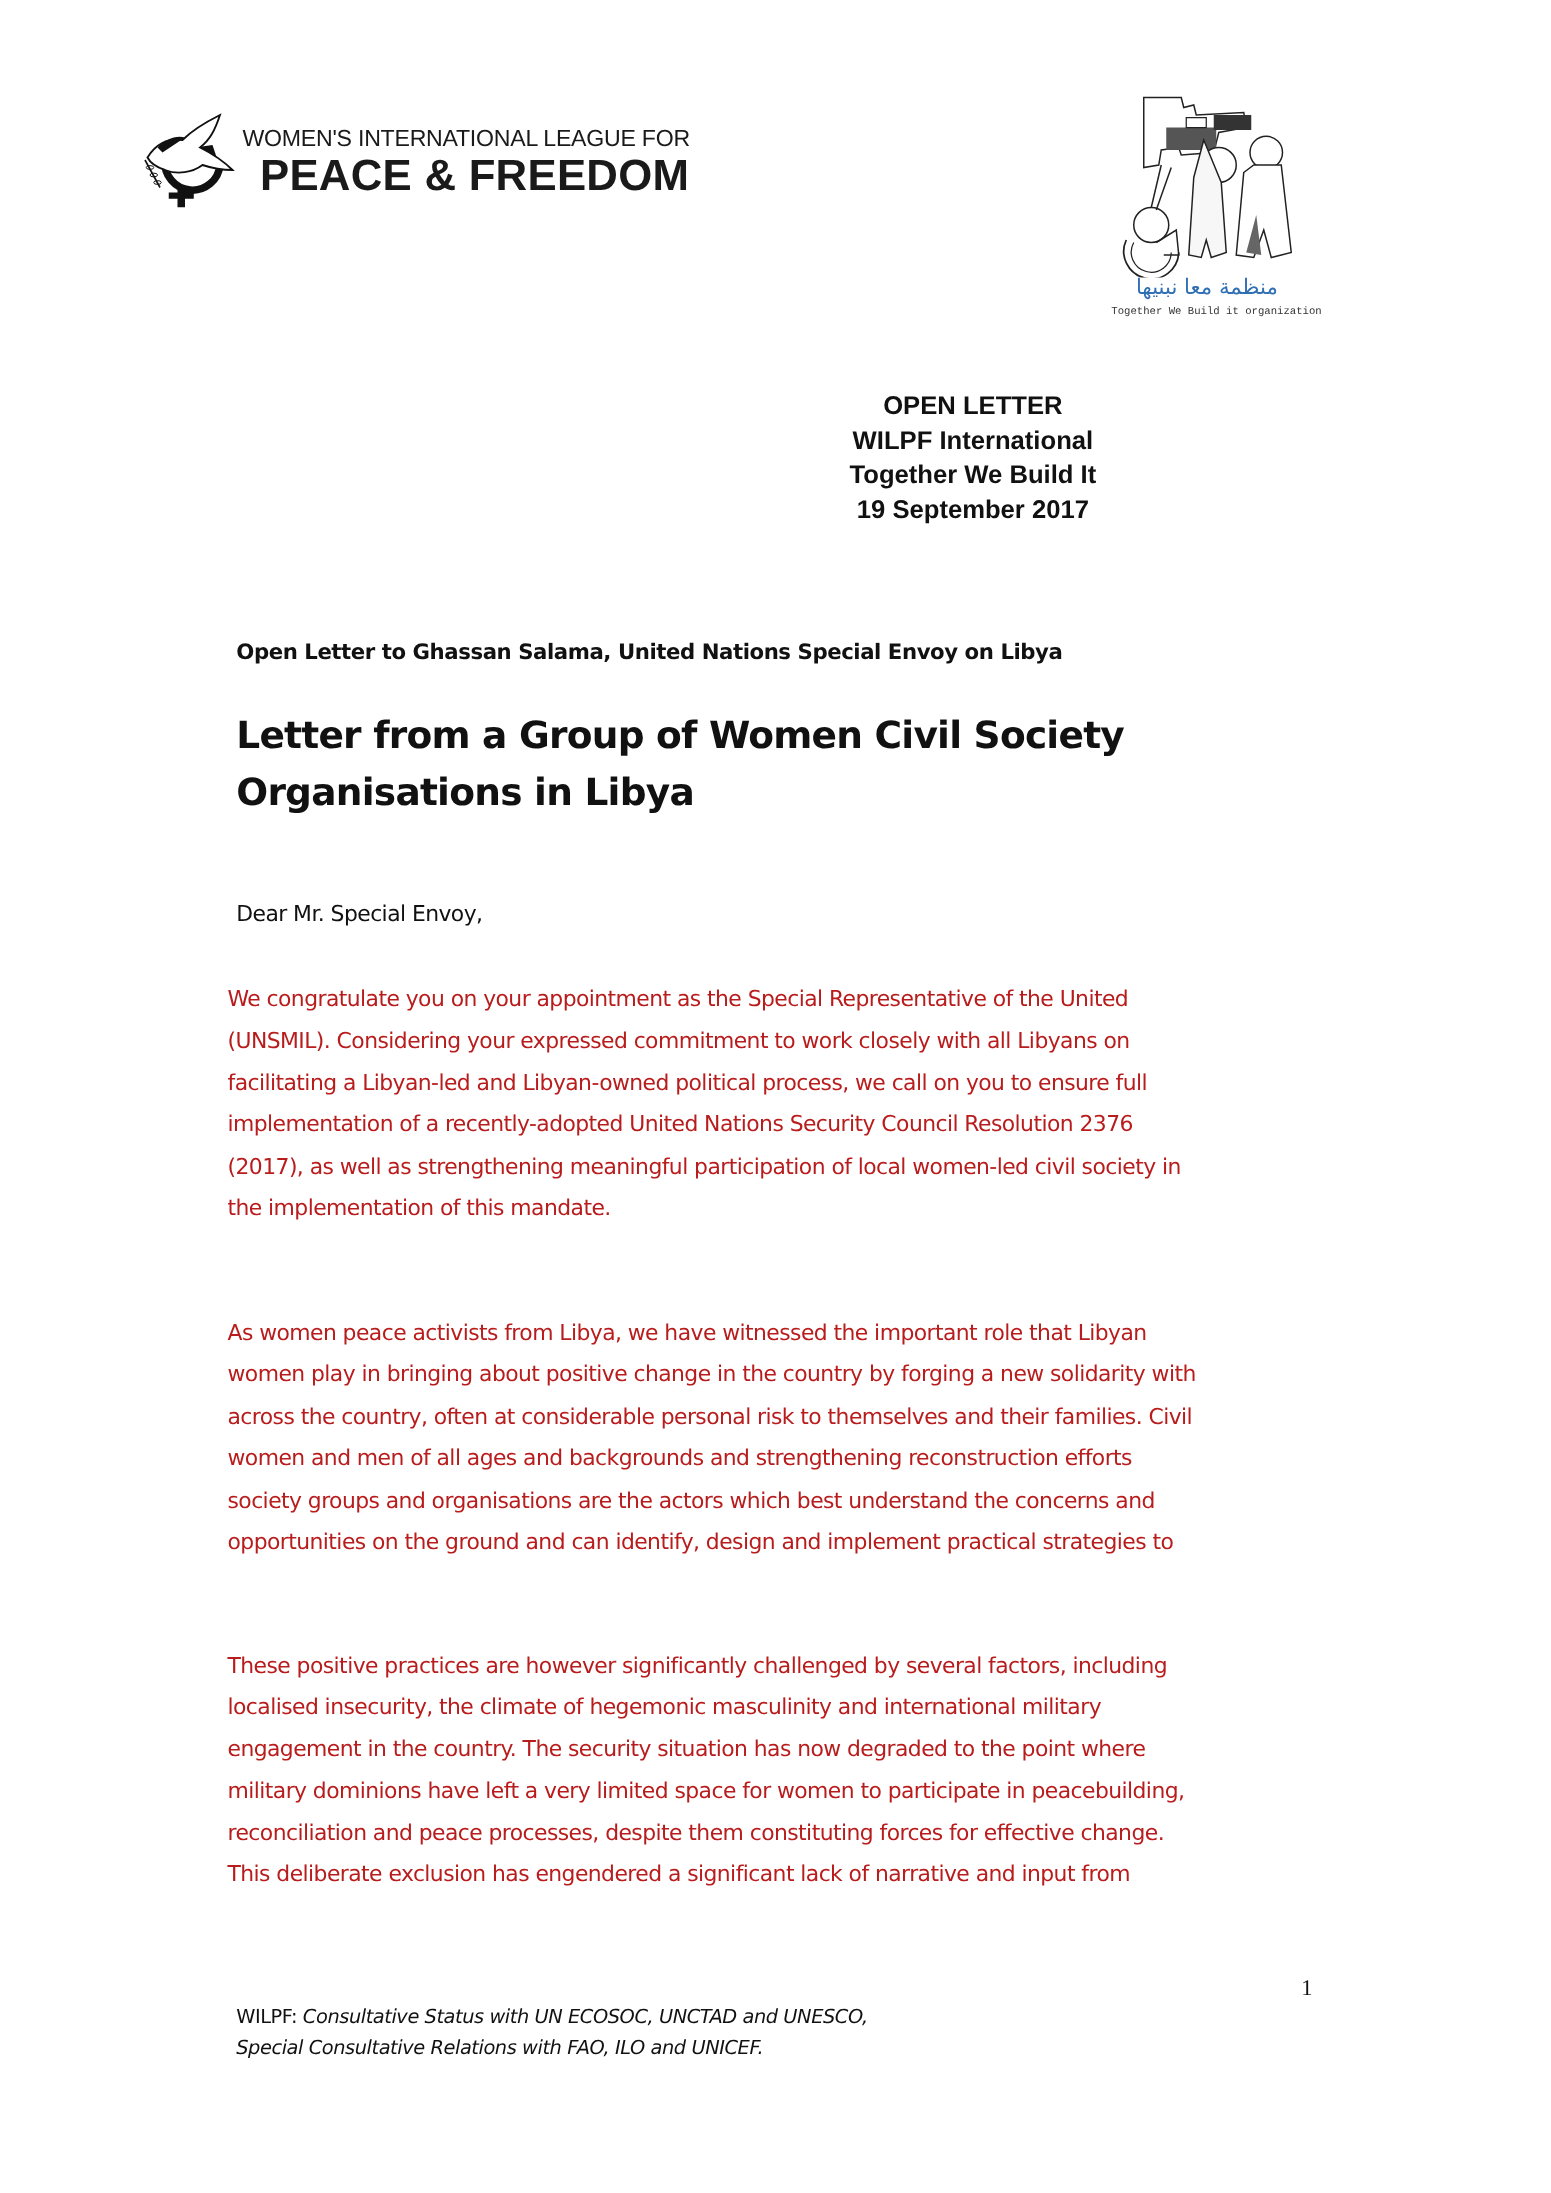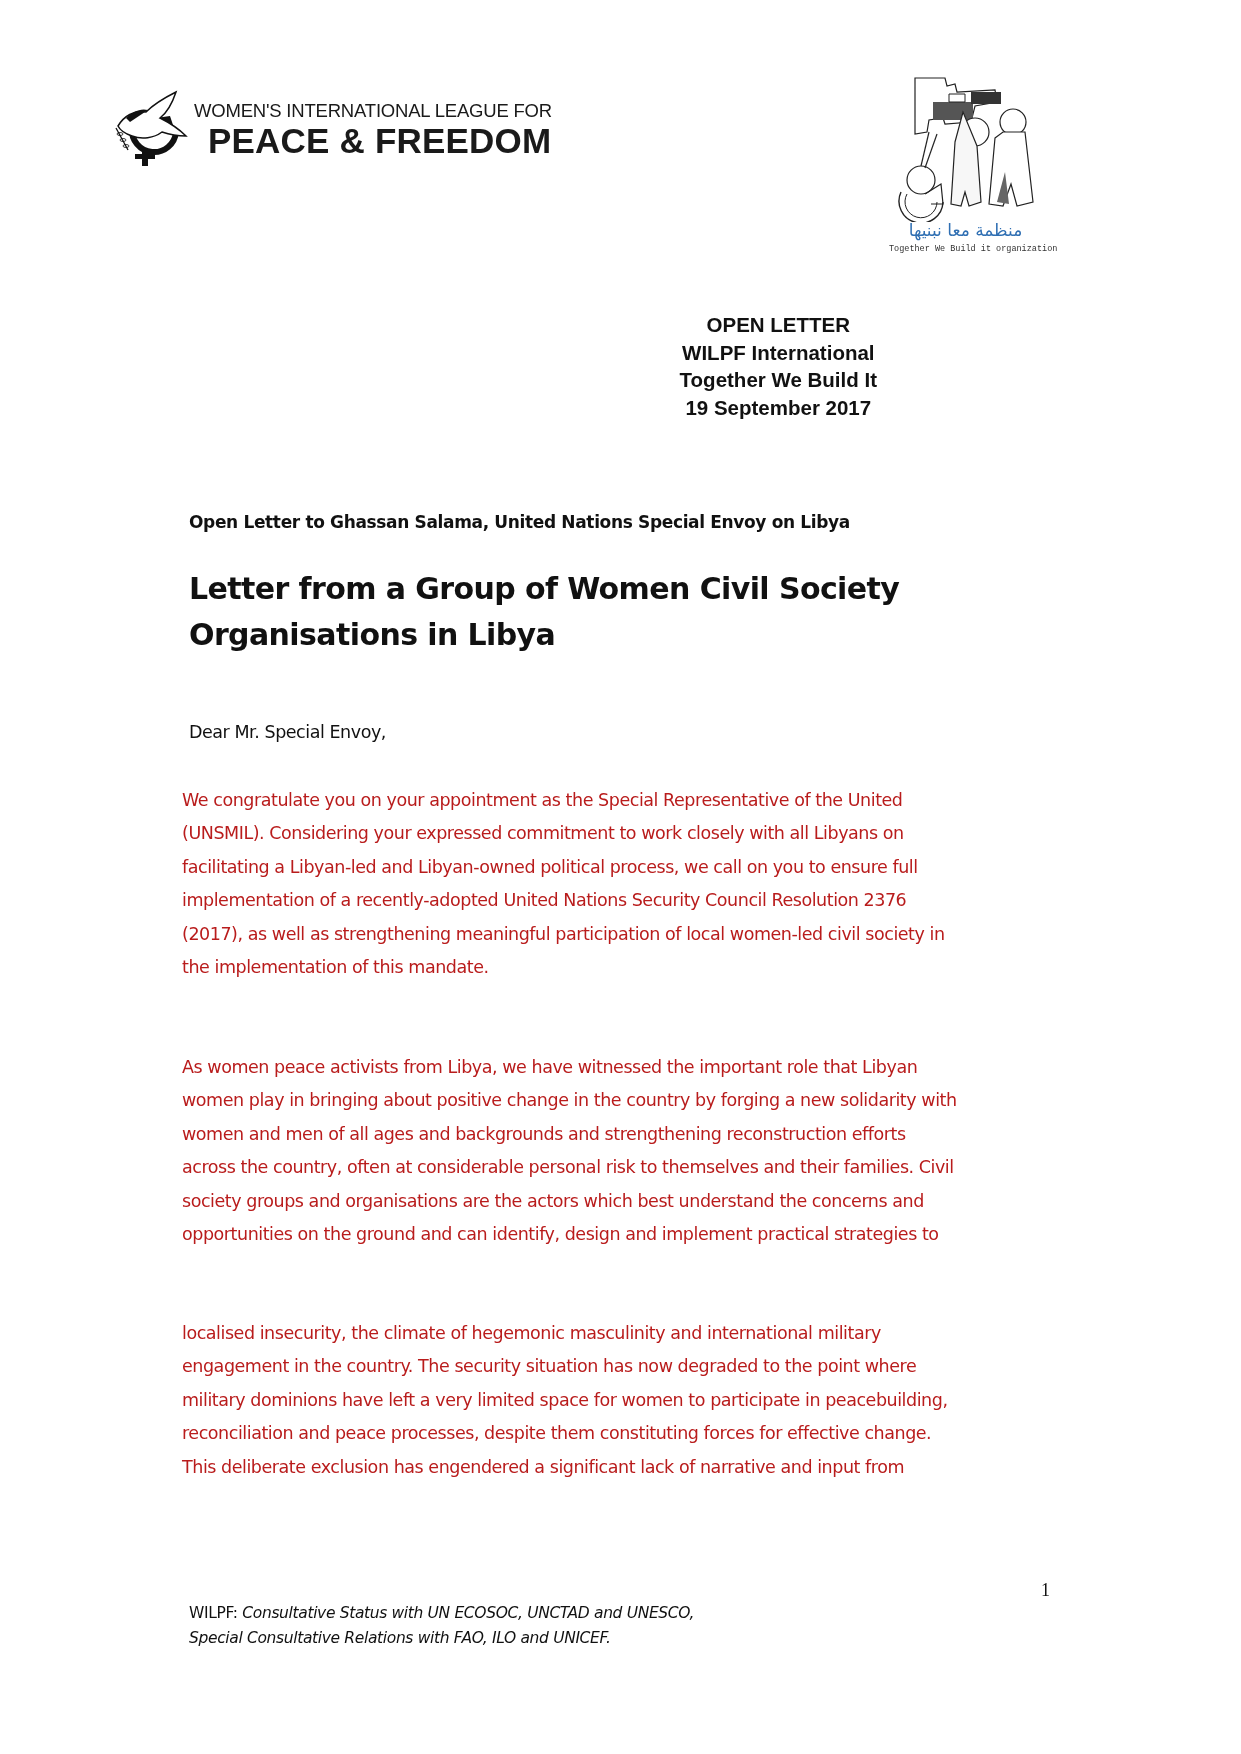--- a/index.html
+++ b/index.html
@@ -109,27 +109,28 @@
     <div class="line">(UNSMIL). Considering your expressed commitment to work closely with all Libyans on</div>
     <div class="line">facilitating a Libyan-led and Libyan-owned political process, we call on you to ensure full</div>
     <div class="line">implementation of a recently-adopted United Nations Security Council Resolution 2376</div>
     <div class="line">(2017), as well as strengthening meaningful participation of local women-led civil society in</div>
     <div class="line">the implementation of this mandate.</div>
   </div>
 
   <div class="para p2">
     <div class="line">As women peace activists from Libya, we have witnessed the important role that Libyan</div>
     <div class="line">women play in bringing about positive change in the country by forging a new solidarity with</div>
+    <div class="line">across the country, often at considerable personal risk to themselves and their families. Civil</div>
     <div class="line">women and men of all ages and backgrounds and strengthening reconstruction efforts</div>
-    <div class="line">across the country, often at considerable personal risk to themselves and their families. Civil</div>
     <div class="line">society groups and organisations are the actors which best understand the concerns and</div>
     <div class="line">opportunities on the ground and can identify, design and implement practical strategies to</div>
   </div>
 
   <div class="para p3">
+    <div class="line">These positive practices are however significantly challenged by several factors, including</div>
     <div class="line">localised insecurity, the climate of hegemonic masculinity and international military</div>
     <div class="line">engagement in the country. The security situation has now degraded to the point where</div>
     <div class="line">military dominions have left a very limited space for women to participate in peacebuilding,</div>
     <div class="line">reconciliation and peace processes, despite them constituting forces for effective change.</div>
     <div class="line">This deliberate exclusion has engendered a significant lack of narrative and input from</div>
   </div>
 
   <div class="page-number">1</div>
 
   <div class="footer">

